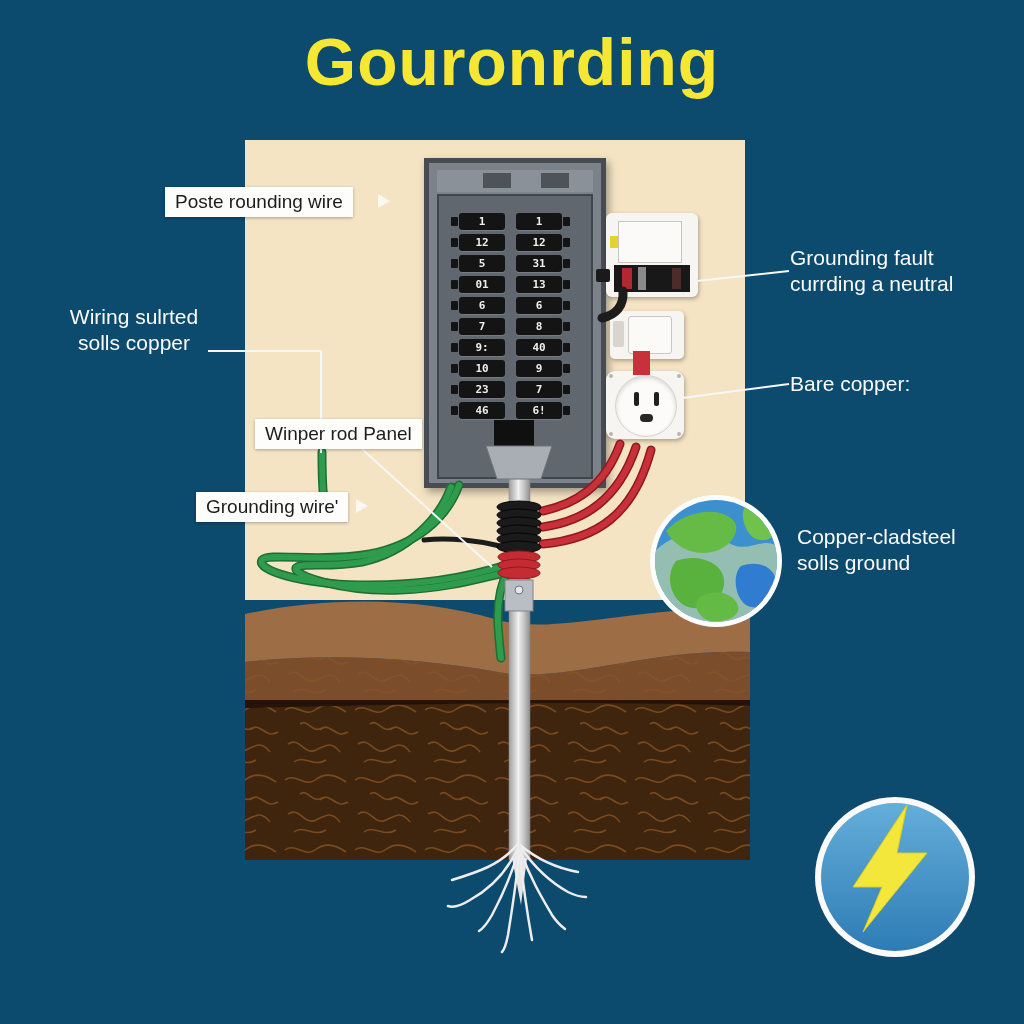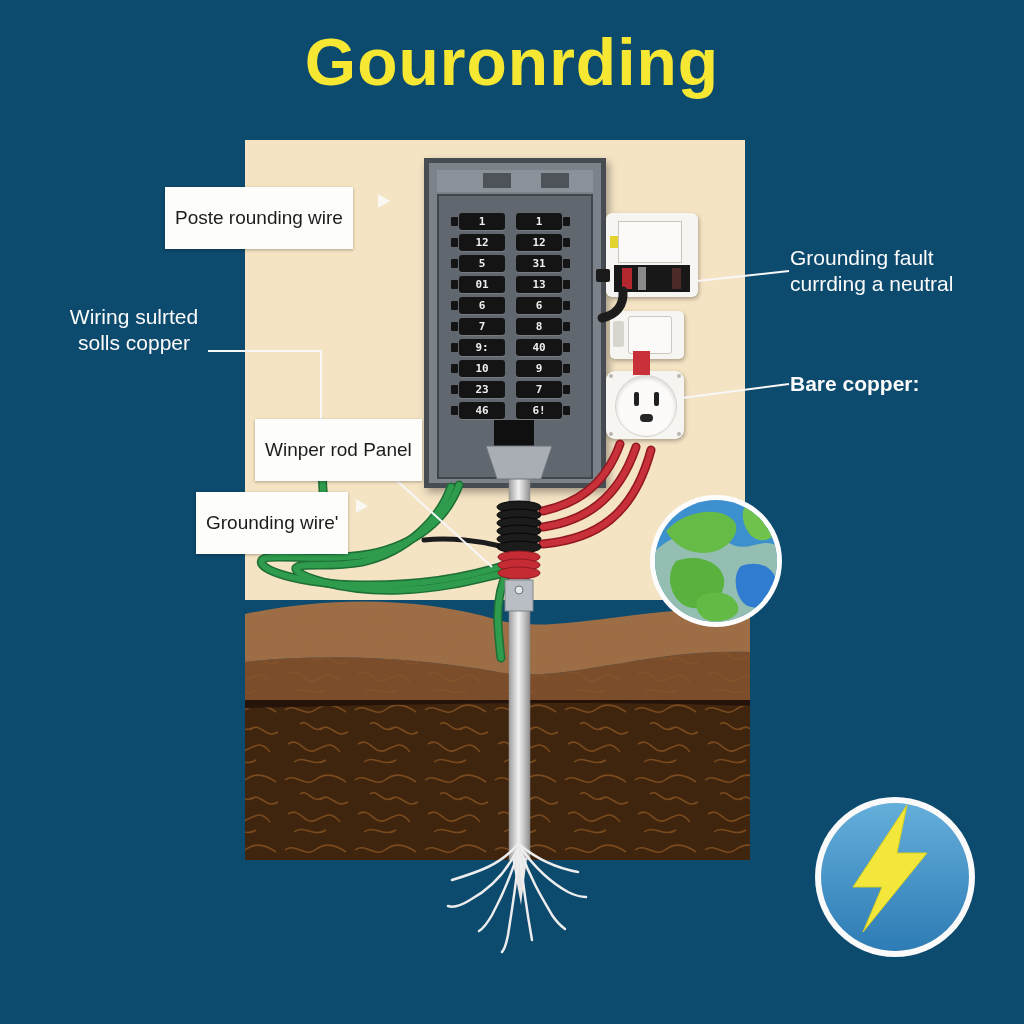--- a/index.html
+++ b/index.html
@@ -55,29 +55,29 @@
            border-radius:50%; background:#FCFBF9; border:1px solid #D5D2CB;
            box-shadow:inset 0 2px 4px rgba(0,0,0,.15); }
   #device3 .slot { position:absolute; top:16px; width:5px; height:14px; background:#202020; border-radius:2px; }
   #device3 .slot.s1 { left:18px; } #device3 .slot.s2 { left:38px; }
   #device3 .hole { position:absolute; left:24px; top:38px; width:13px; height:8px;
            background:#262626; border-radius:4px; }
   .screw { position:absolute; width:4px; height:4px; border-radius:50%; background:#B8B5AE; }
 
   
   .tag { position:absolute; background:#FDFDFB; color:#1C1C1C; font-size:19px;
-         line-height:30px; height:30px; padding:16px 10px; white-space:nowrap;
+         line-height:30px; height:30px; padding:0 10px; white-space:nowrap;
          box-shadow:0 1px 3px rgba(0,0,0,.3); z-index:30; }
   #tag-poste { left:165px; top:187px; }
   #tag-winper { left:255px; top:419px; }
   #tag-grounding { left:196px; top:492px; }
   .freelabel { position:absolute; color:#FBFBFB; font-size:21px; line-height:26px; z-index:30; }
   #lbl-wiring { left:58px; top:304px; width:152px; text-align:center; }
   #lbl-fault  { left:790px; top:245px; }
-  #lbl-bare   { left:790px; top:371px;font-weight:bold; }
+  #lbl-bare   { left:790px; top:371px; }
   #lbl-copper { left:797px; top:524px; }
 
   .overlay { position:absolute; left:0; top:0; z-index:20; pointer-events:none; }
 </style>
 </head>
 <body>
 
 <div class="stage">
 
   <div class="title">Gouronrding</div>
@@ -282,20 +282,24 @@
 
   <div class="freelabel" id="lbl-wiring">
     <span>Wiring sulrted</span><br>
     <span>solls copper</span>
   </div>
   <div class="freelabel" id="lbl-fault">
     <span>Grounding fault</span><br>
     <span>currding a neutral</span>
   </div>
   <div class="freelabel" id="lbl-bare">Bare copper:</div>
+  <div class="freelabel" id="lbl-copper">
+    <span>Copper-cladsteel</span><br>
+    <span>solls ground</span>
+  </div>
 
   <svg class="overlay" width="1024" height="1024" viewBox="0 0 1024 1024" style="z-index:25">
     <g transform="translate(895,877)">
       <circle r="80" fill="#FAFAFA"></circle>
       <circle r="74" fill="url(#boltGrad2)"></circle>
       <defs>
         <linearGradient id="boltGrad2" x1="0" y1="0" x2="0" y2="1">
           <stop offset="0" stop-color="#64AEDA"></stop>
             <stop offset="1" stop-color="#2E7CB5"></stop>
         </linearGradient>

